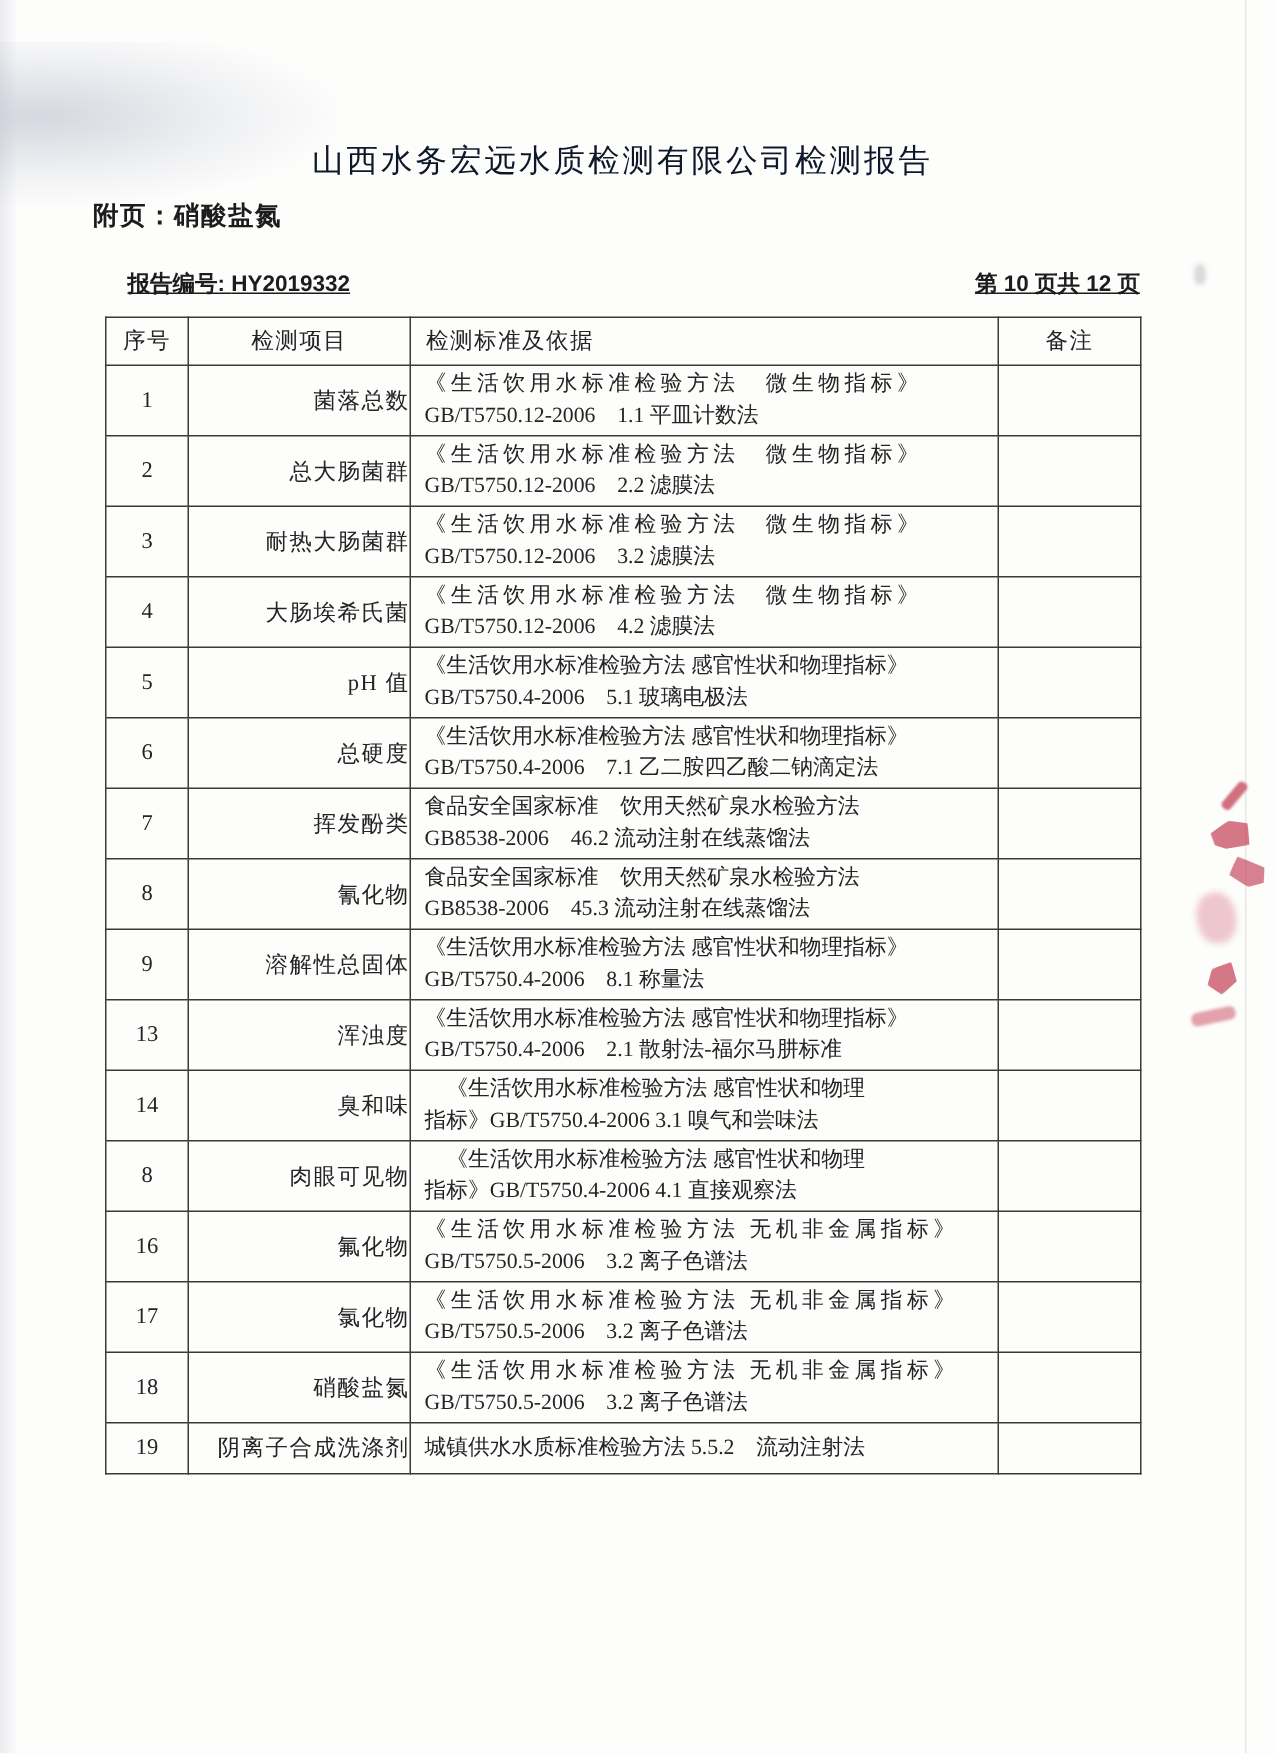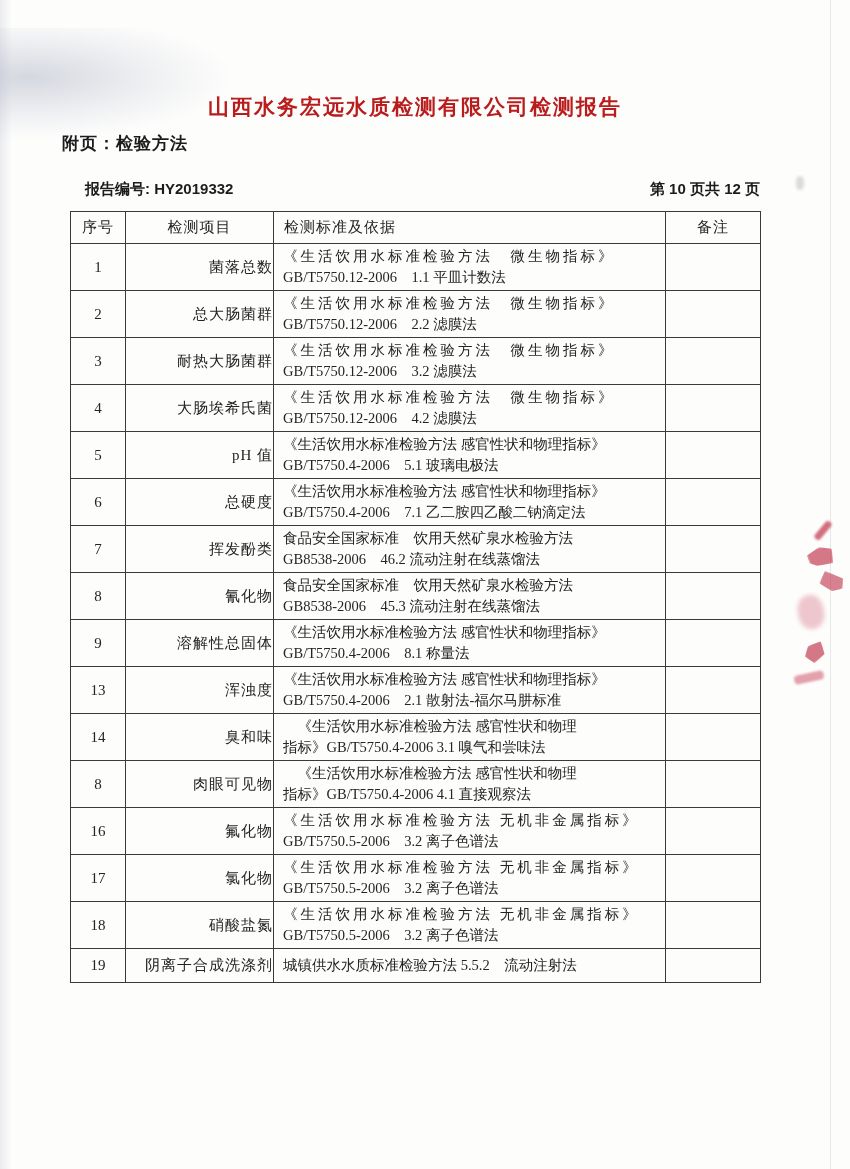--- a/index.html
+++ b/index.html
@@ -31,32 +31,32 @@
   .smudge {
     position: absolute; left: 796px; top: 176px; width: 8px; height: 14px;
     background: rgba(120,120,125,0.25); filter: blur(1.5px); border-radius: 40%;
   }
 
   
   .doc-title {
     position: absolute; left: 70px; top: 93px; width: 690px;
     text-align: center;
     font-family: "Liberation Sans", "DejaVu Sans", sans-serif;
-    font-weight: bold; font-size: 21px; letter-spacing: 2px; color: #b91c1c;
+    font-weight: normal; font-size: 21px; letter-spacing: 2px; color: #0f172a;
   }
   .doc-subtitle {
     position: absolute; left: 62px; top: 132px;
     font-family: "Liberation Sans", "DejaVu Sans", sans-serif;
     font-weight: bold; font-size: 17px; letter-spacing: 1px; color: #1c1c1c;
   }
   .meta-row {
     position: absolute; left: 85px; top: 180px; width: 675px;
     display: flex; justify-content: space-between; align-items: baseline;
     font-family: "Liberation Sans", "DejaVu Sans", sans-serif;
-    font-weight: bold; font-size: 15px; color: #1c1c1c;
+    font-weight: bold; font-size: 15px; color: #1c1c1c; text-decoration: underline;
   }
 
   
   table.methods {
     position: absolute; left: 70px; top: 211px; width: 690px;
     border-collapse: collapse; table-layout: fixed;
     font-size: 15px; color: #242424;
   }
   table.methods th, table.methods td {
     border: 1.5px solid #3a3a38;
@@ -92,21 +92,21 @@
 </style>
 </head>
 <body>
 
 <div class="corner-shadow"></div>
 <div class="left-edge"></div>
 <div class="scan-line"></div>
 <div class="smudge"></div>
 
 <div class="doc-title">山西水务宏远水质检测有限公司检测报告</div>
-<div class="doc-subtitle">附页：检验方法</div>
+<div class="doc-subtitle">附页：硝酸盐氮</div>
 <div class="meta-row">
   <div><span>报告编号: </span><span>HY2019332</span></div>
   <div>第 10 页共 12 页</div>
 </div>
 
 <table class="methods">
   <thead>
     <tr id="header-row">
         <th class="col-0" style="width: 55px;">序号</th>
         <th class="col-1" style="width: 148px;">检测项目</th>

